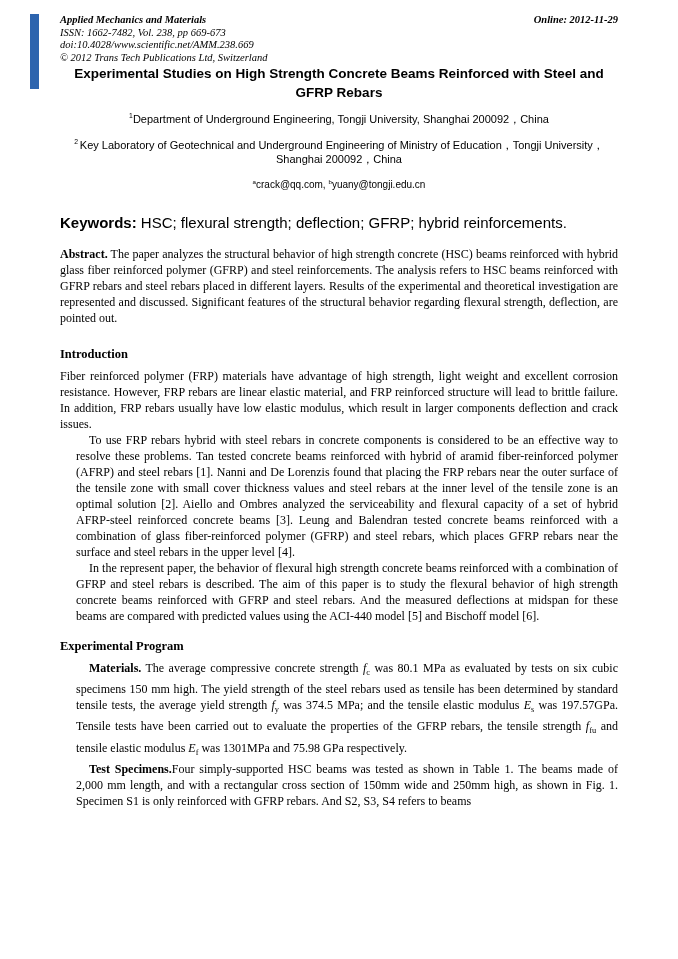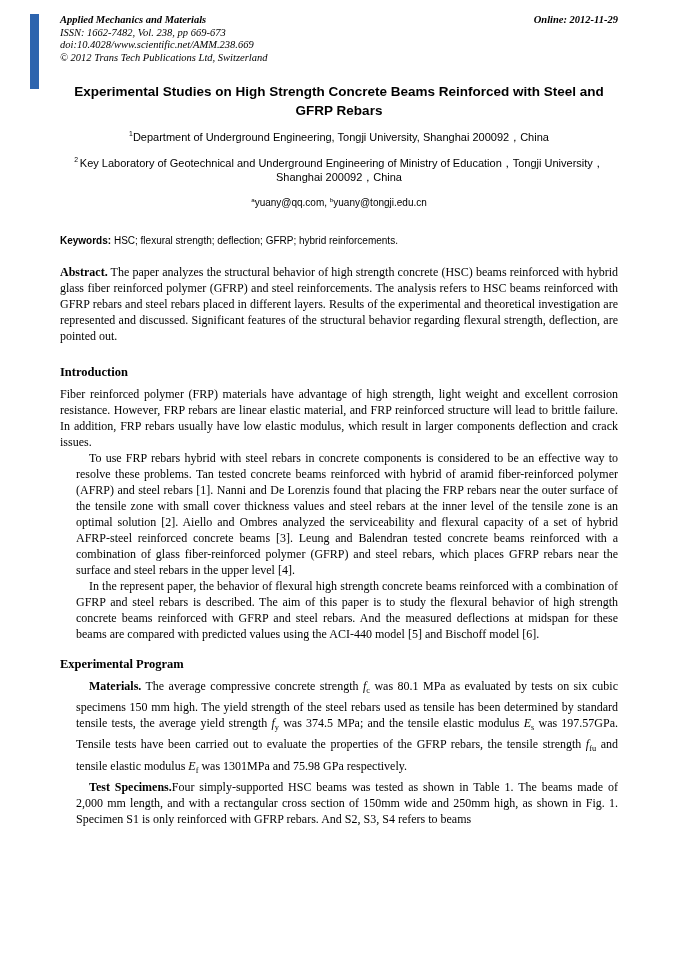--- a/index.html
+++ b/index.html
@@ -23,21 +23,20 @@
   .hdr {
     display: flex;
     justify-content: space-between;
     align-items: flex-start;
     font-style: italic;
     font-size: 10.5px;
     line-height: 12.5px;
   }
   .hdr .strong { font-weight: bold; }
   .title {
-    margin-top: 18px;
     text-align: center;
     font-family: "Liberation Sans", sans-serif;
     font-weight: bold;
     font-size: 13.5px;
     line-height: 19px;
   }
   .authors {
     margin-top: 8px;
     text-align: center;
     font-family: "Liberation Sans", sans-serif;
@@ -54,21 +53,21 @@
   .emails {
     margin-top: 8px;
     text-align: center;
     font-family: "Liberation Sans", sans-serif;
     font-size: 10px;
     line-height: 13px;
   }
   .keywords {
     margin-top: 24px;
     font-family: "Liberation Sans", sans-serif;
-    font-size: 10px;
+    font-size: 15px;
     line-height: 14px;
   }
   p { margin: 0; }
   .body-p {
     font-size: 12px;
     line-height: 16px;
     text-align: justify;
   }
   .abstract { margin-top: 16px; }
   .indent { text-indent: 13px; margin-left: 16px; }
@@ -102,21 +101,21 @@
       <div class="strong">Online: 2012-11-29</div>
     </div>
 
     <div class="title">Experimental Studies on High Strength Concrete Beams Reinforced with Steel and GFRP Rebars</div>
 
 
     <div class="aff1"><sup>1</sup><span>Department of Underground Engineering, Tongji University, Shanghai 200092，China</span></div>
 
     <div class="aff2"><sup>2 </sup><span>Key Laboratory of Geotechnical and Underground Engineering of Ministry of Education，Tongji University，Shanghai 200092，China</span></div>
 
-    <div class="emails"><sup>a</sup><span>yuany@qq.com, </span><sup>b</sup><span>yuany@tongji.edu.cn</span></div>
+    <div class="emails"><sup>a</sup><span>crack@qq.com, </span><sup>b</sup><span>yuany@tongji.edu.cn</span></div>
 
     <div class="keywords"><span class="bold">Keywords:</span><span> HSC; flexural strength; deflection; GFRP; hybrid reinforcements.</span></div>
 
     <p class="body-p abstract"><span class="bold">Abstract.</span><span> The paper analyzes the structural behavior of high strength concrete (HSC) beams reinforced with hybrid glass fiber reinforced polymer (GFRP) and steel reinforcements. The analysis refers to HSC beams reinforced with GFRP rebars and steel rebars placed in different layers. Results of the experimental and theoretical investigation are represented and discussed. Significant features of the structural behavior regarding flexural strength, deflection, are pointed out.</span></p>
 
     <h2>Introduction</h2>
     <p class="body-p">Fiber reinforced polymer (FRP) materials have advantage of high strength, light weight and excellent corrosion resistance. However, FRP rebars are linear elastic material, and FRP reinforced structure will lead to brittle failure. In addition, FRP rebars usually have low elastic modulus, which result in larger components deflection and crack issues.</p>
     <p class="body-p indent">To use FRP rebars hybrid with steel rebars in concrete components is considered to be an effective way to resolve these problems. Tan tested concrete beams reinforced with hybrid of aramid fiber-reinforced polymer (AFRP) and steel rebars [1]. Nanni and De Lorenzis found that placing the FRP rebars near the outer surface of the tensile zone with small cover thickness values and steel rebars at the inner level of the tensile zone is an optimal solution [2]. Aiello and Ombres analyzed the serviceability and flexural capacity of a set of hybrid AFRP-steel reinforced concrete beams [3]. Leung and Balendran tested concrete beams reinforced with a combination of glass fiber-reinforced polymer (GFRP) and steel rebars, which places GFRP rebars near the surface and steel rebars in the upper level [4].</p>
     <p class="body-p indent">In the represent paper, the behavior of flexural high strength concrete beams reinforced with a combination of GFRP and steel rebars is described. The aim of this paper is to study the flexural behavior of high strength concrete beams reinforced with GFRP and steel rebars. And the measured deflections at midspan for these beams are compared with predicted values using the ACI-440 model [5] and Bischoff model [6].</p>
 

